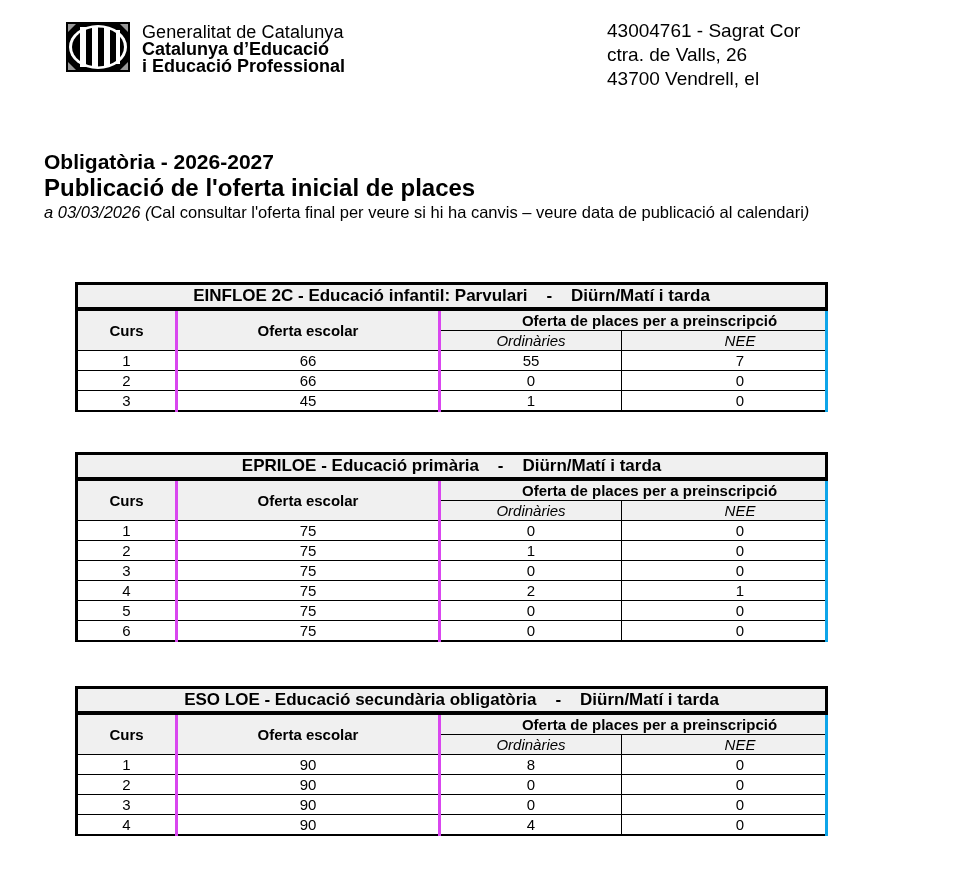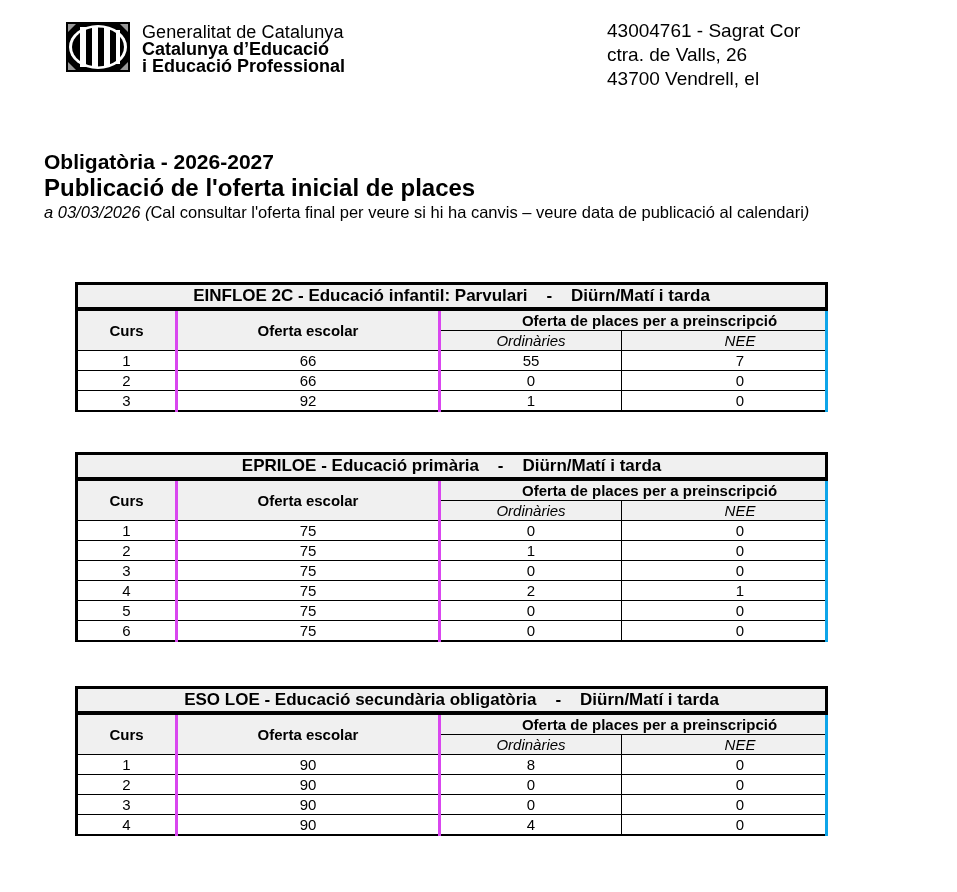--- a/index.html
+++ b/index.html
@@ -95,21 +95,21 @@
         <td class="num br">7</td>
       </tr>
   <tr>
         <td class="curs bl thickr">2</td>
         <td class="num thickr">66</td>
         <td class="num">0</td>
         <td class="num br">0</td>
       </tr>
   <tr>
         <td class="curs bl thickr">3</td>
-        <td class="num thickr">92</td>
+        <td class="num thickr">45</td>
         <td class="num">1</td>
         <td class="num br">0</td>
       </tr>
 </tbody>
   </table>
 
 <table class="offer" id="t2">
   <colgroup>
       <col style="width:100px">
       <col style="width:263px">

